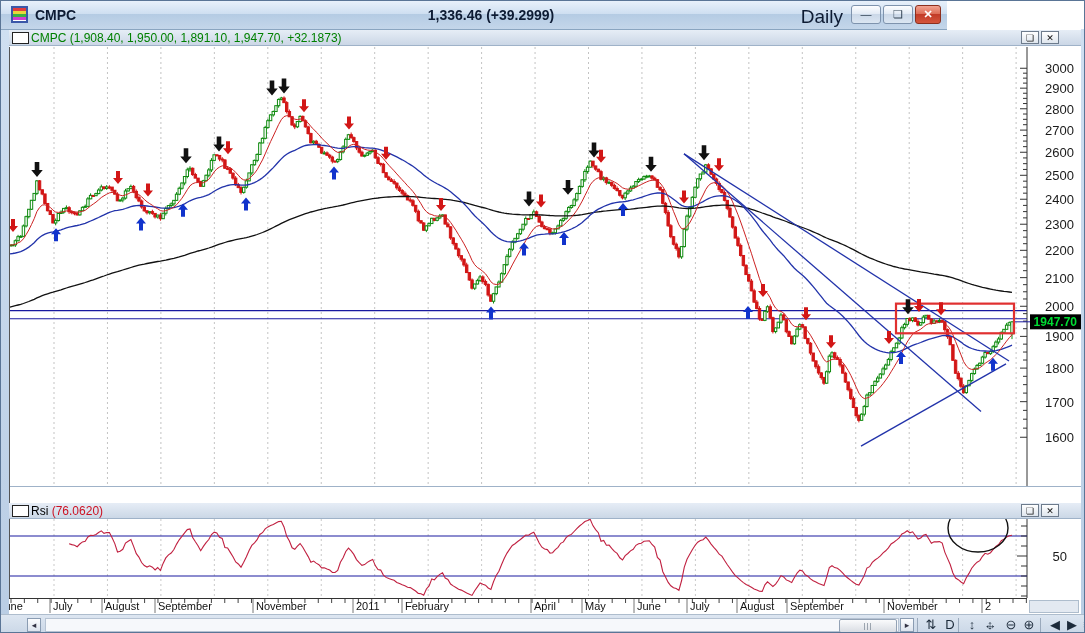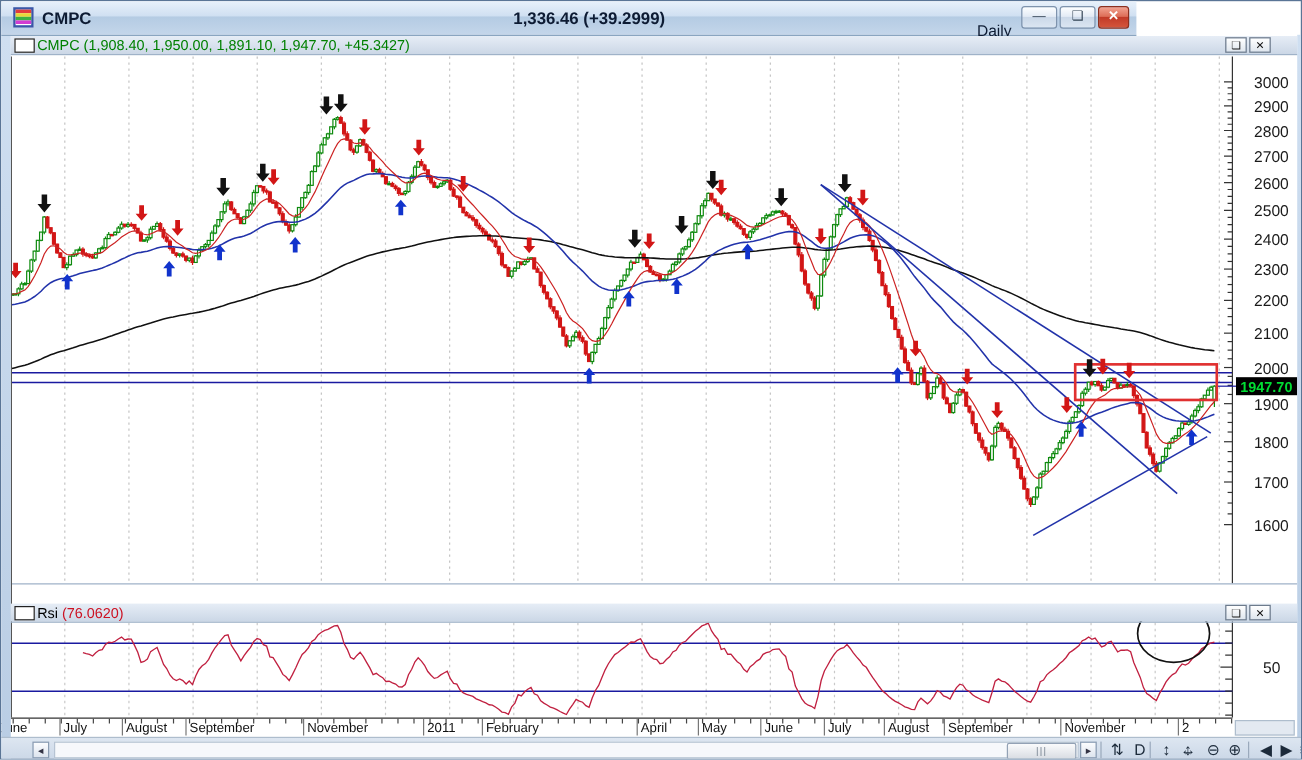--- a/index.html
+++ b/index.html
@@ -7,21 +7,21 @@
        border:1px solid #5a7596;box-sizing:border-box;}
   
   #titlebar{position:absolute;left:0;top:0;width:898px;height:28px;z-index:10;
     background:linear-gradient(#e8f1fb, #cfdff1 45%, #b4cbe3 46%, #c4d6ea);
     border-bottom:1px solid #8aa5c0;padding-left:48px;}
   #app-icon{position:absolute;left:10px;top:5px;width:17px;height:17px;background:#fff;
     border:2px solid #3a57a8;box-sizing:border-box;}
   #app-icon .r{height:3px;}
   #title-text{position:absolute;left:34px;top:6px;font-size:14px;color:#0d1b33;font-weight:bold;}
   #title-price{position:absolute;left:0;top:6px;width:980px;text-align:center;font-size:14px;color:#0d1b33;font-weight:bold;}
-  #title-tf{position:absolute;right:104px;top:17px;font-size:13px;color:#0d1b33;}
+  #title-tf{position:absolute;right:104px;top:5px;font-size:19px;color:#0d1b33;}
   .wbtn{position:absolute;top:4px;height:19px;border:1px solid #7e93ad;border-radius:3px;
     background:linear-gradient(#fdfeff,#e3ebf5 45%,#cbd8e8 50%,#dbe6f2);
     font-size:11px;color:#345;text-align:center;line-height:17px;box-sizing:border-box;}
   #btn-min{right:66px;width:30px;} #btn-max{right:34px;width:30px;}
   #btn-close{right:6px;width:26px;background:linear-gradient(#f2a391,#dd6e58 45%,#c23b28 50%,#d4553c);
     border-color:#8c2f1e;color:#fff;font-weight:bold;}
   
   .frame{position:absolute;background:linear-gradient(#cfdff1,#b9cde4);z-index:9;}
   #frame-l{left:0;top:28px;width:8px;height:605px;}
   #frame-r{left:1080px;top:28px;width:5px;height:605px;}
@@ -74,21 +74,21 @@
     <div class="wbtn" id="btn-min">—</div>
     <div class="wbtn" id="btn-max">❏</div>
     <div class="wbtn" id="btn-close">✕</div>
   </div>
 
   <div id="frame-l" class="frame"></div>
   <div id="frame-r" class="frame"></div>
 
   <div id="hdr-main" class="pane-header">
     <div class="pane-icon"></div>
-    <span class="pane-label" style="color:#008000">CMPC (1,908.40, 1,950.00, 1,891.10, 1,947.70, +45.3427)</span>
+    <span class="pane-label" style="color:#008000">CMPC (1,908.40, 1,950.00, 1,891.10, 1,947.70, +32.1873)</span>
     <div class="pbtn max">❏</div>
     <div class="pbtn close">✕</div>
   </div>
 
   <div id="hdr-rsi" class="pane-header">
     <div class="pane-icon"></div>
     <span class="pane-label"><span>Rsi</span>&nbsp;<span style="color:#cc1122">(76.0620)</span></span>
     <div class="pbtn max">❏</div>
     <div class="pbtn close">✕</div>
   </div>

